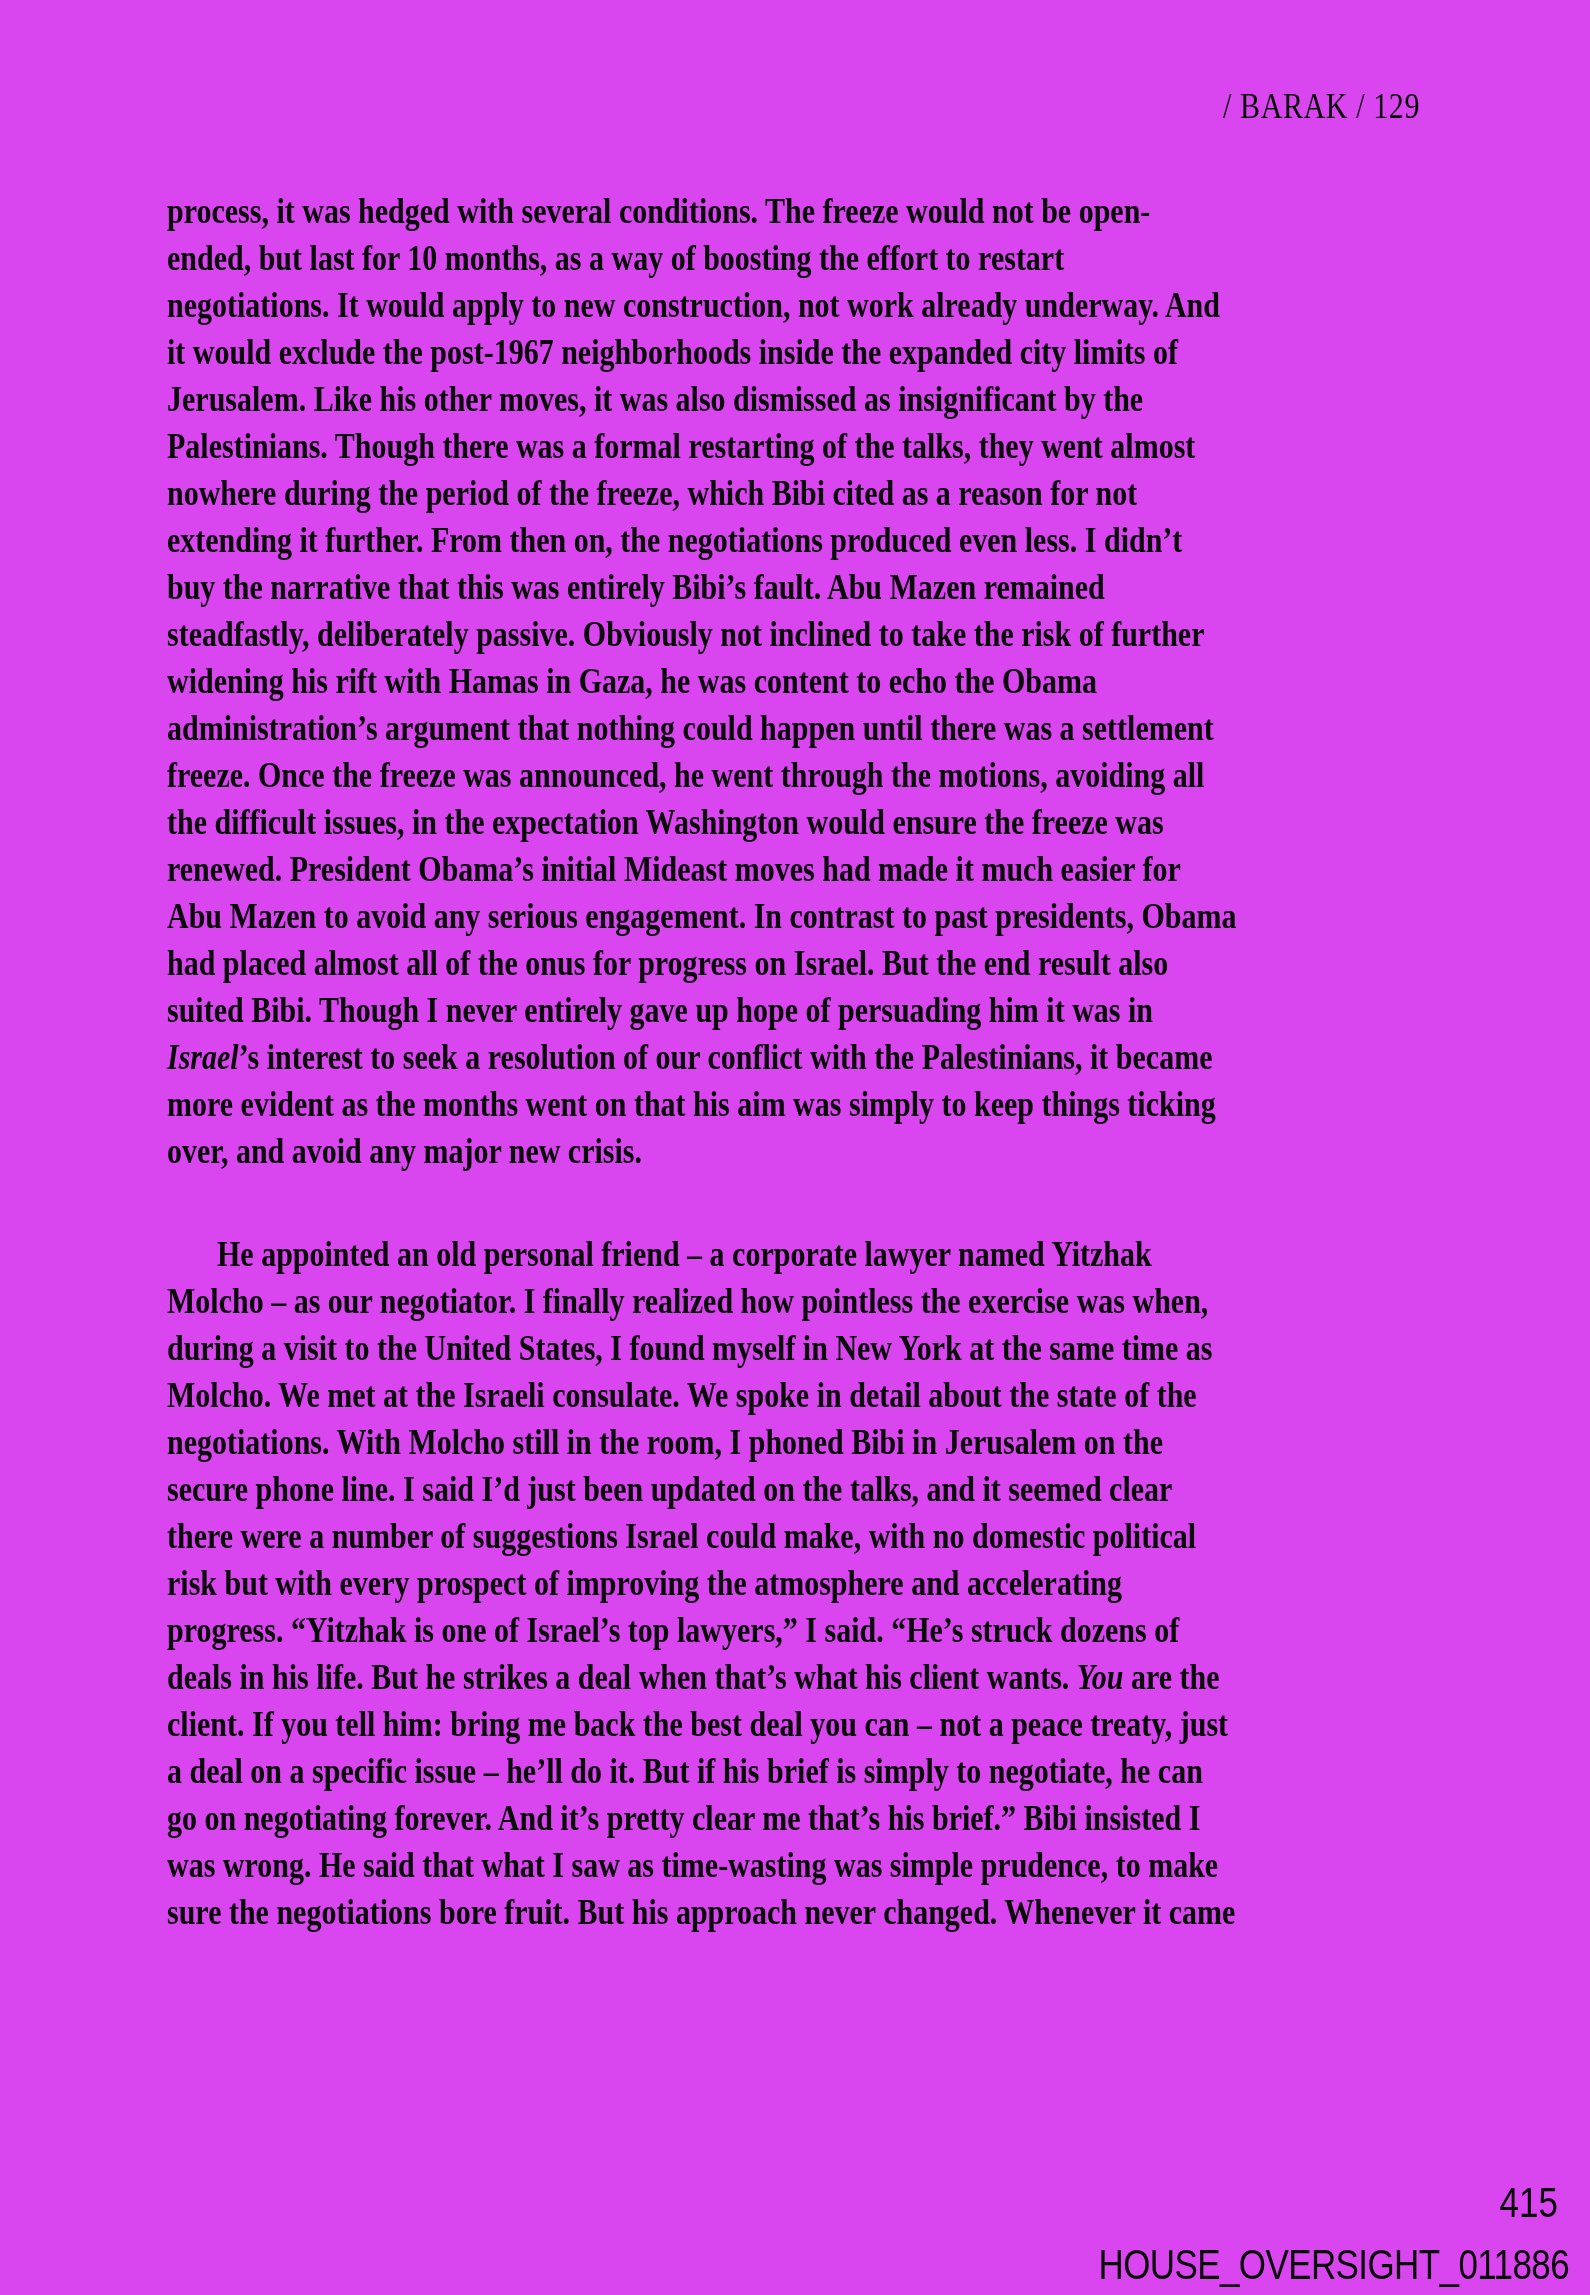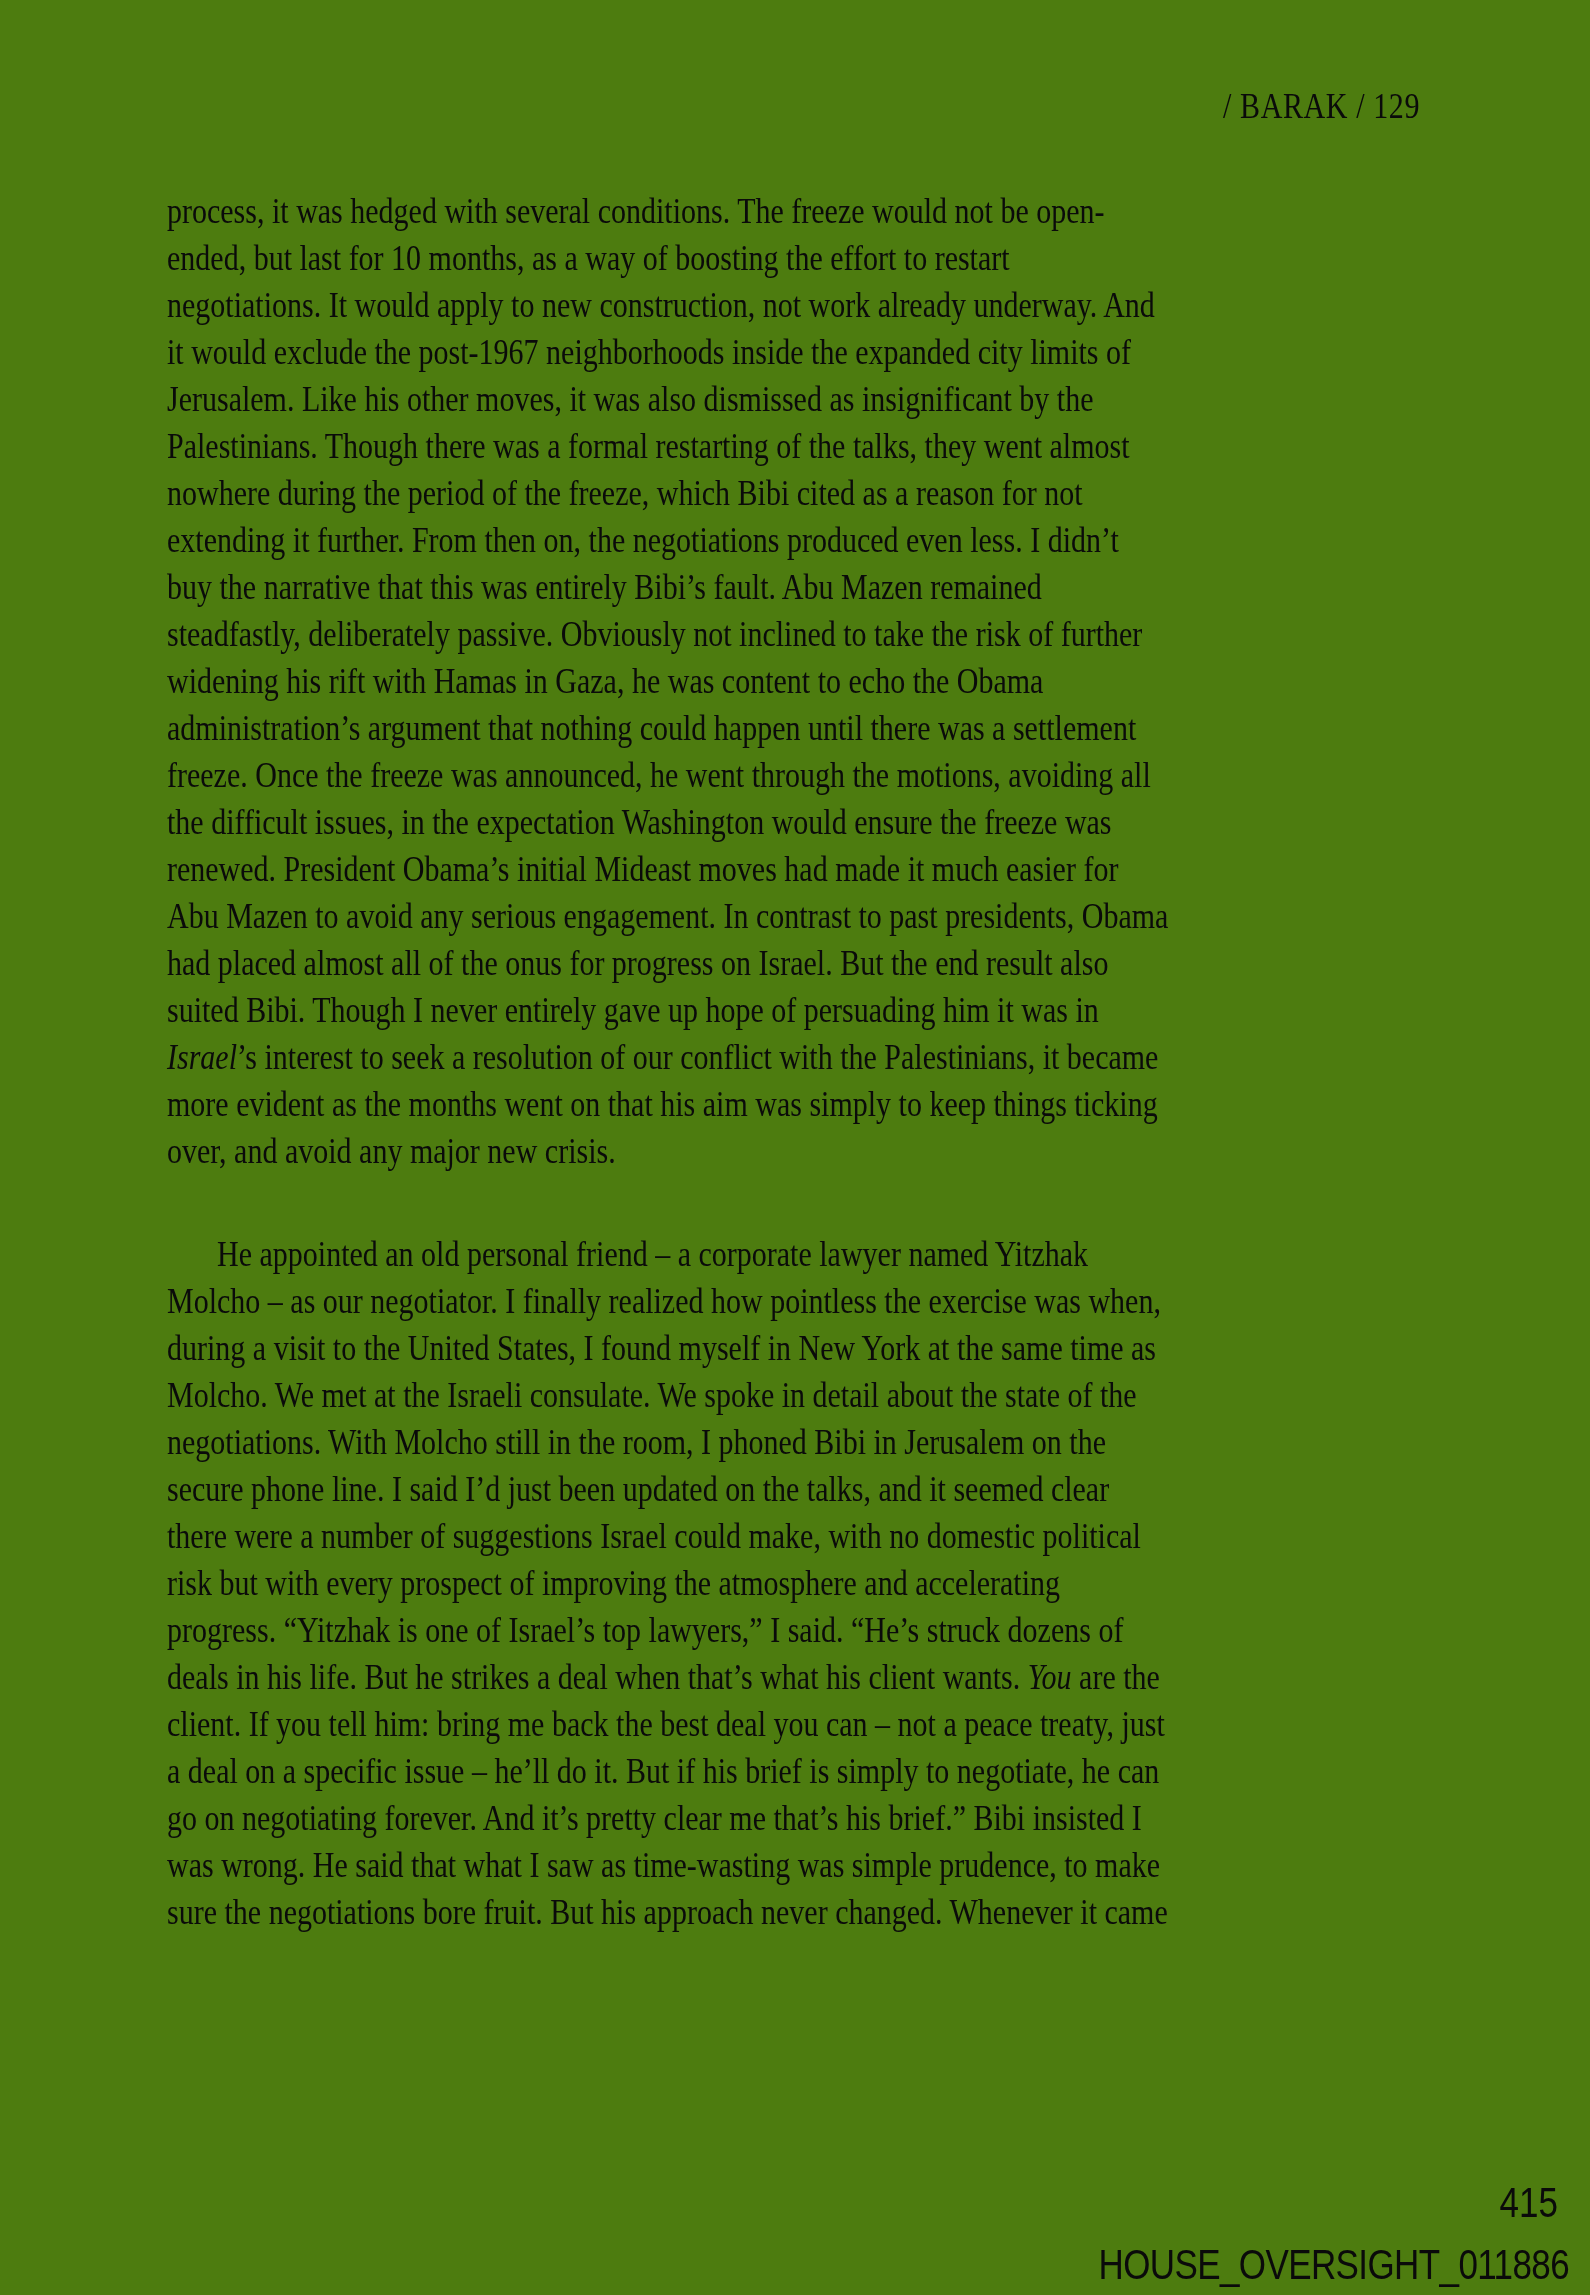--- a/index.html
+++ b/index.html
@@ -4,21 +4,21 @@
 <style>
   html, body {
     margin: 0;
     padding: 0;
     background: #ffffff;
   }
   .page {
     position: relative;
     width: 1591px;
     height: 2295px;
-    background: #4d7c0f;
+    background: #d946ef;
     color: #0a0a0a;
     font-family: "Liberation Serif", serif;
     overflow: hidden;
   }
   .running-header {
     position: absolute;
     top: 89px;
     right: 171px;
     font-size: 30px;
     letter-spacing: 0.6px;
@@ -27,21 +27,21 @@
     transform-origin: center right;
   }
   .body-text {
     position: absolute;
     left: 167px;
     top: 187px;
     width: 1277px;
     font-size: 30px;
     line-height: 47px;
   }
-  .paragraph { margin: 0; }
+  .paragraph { margin: 0; font-weight: bold; }
   .paragraph-gap { margin-top: 56px; }
   .line {
     white-space: nowrap;
     transform: scaleY(1.22);
     transform-origin: center left;
   }
   .first-indent { text-indent: 50px; }
   .page-number {
     position: absolute;
     top: 2183px;

